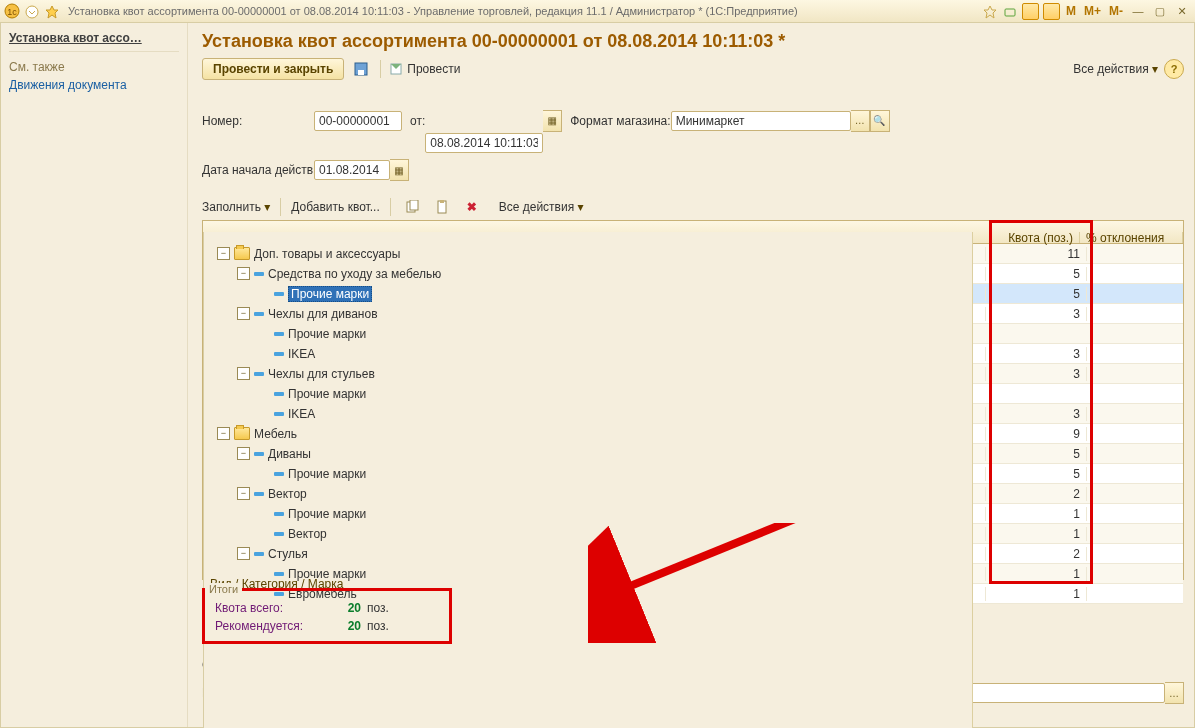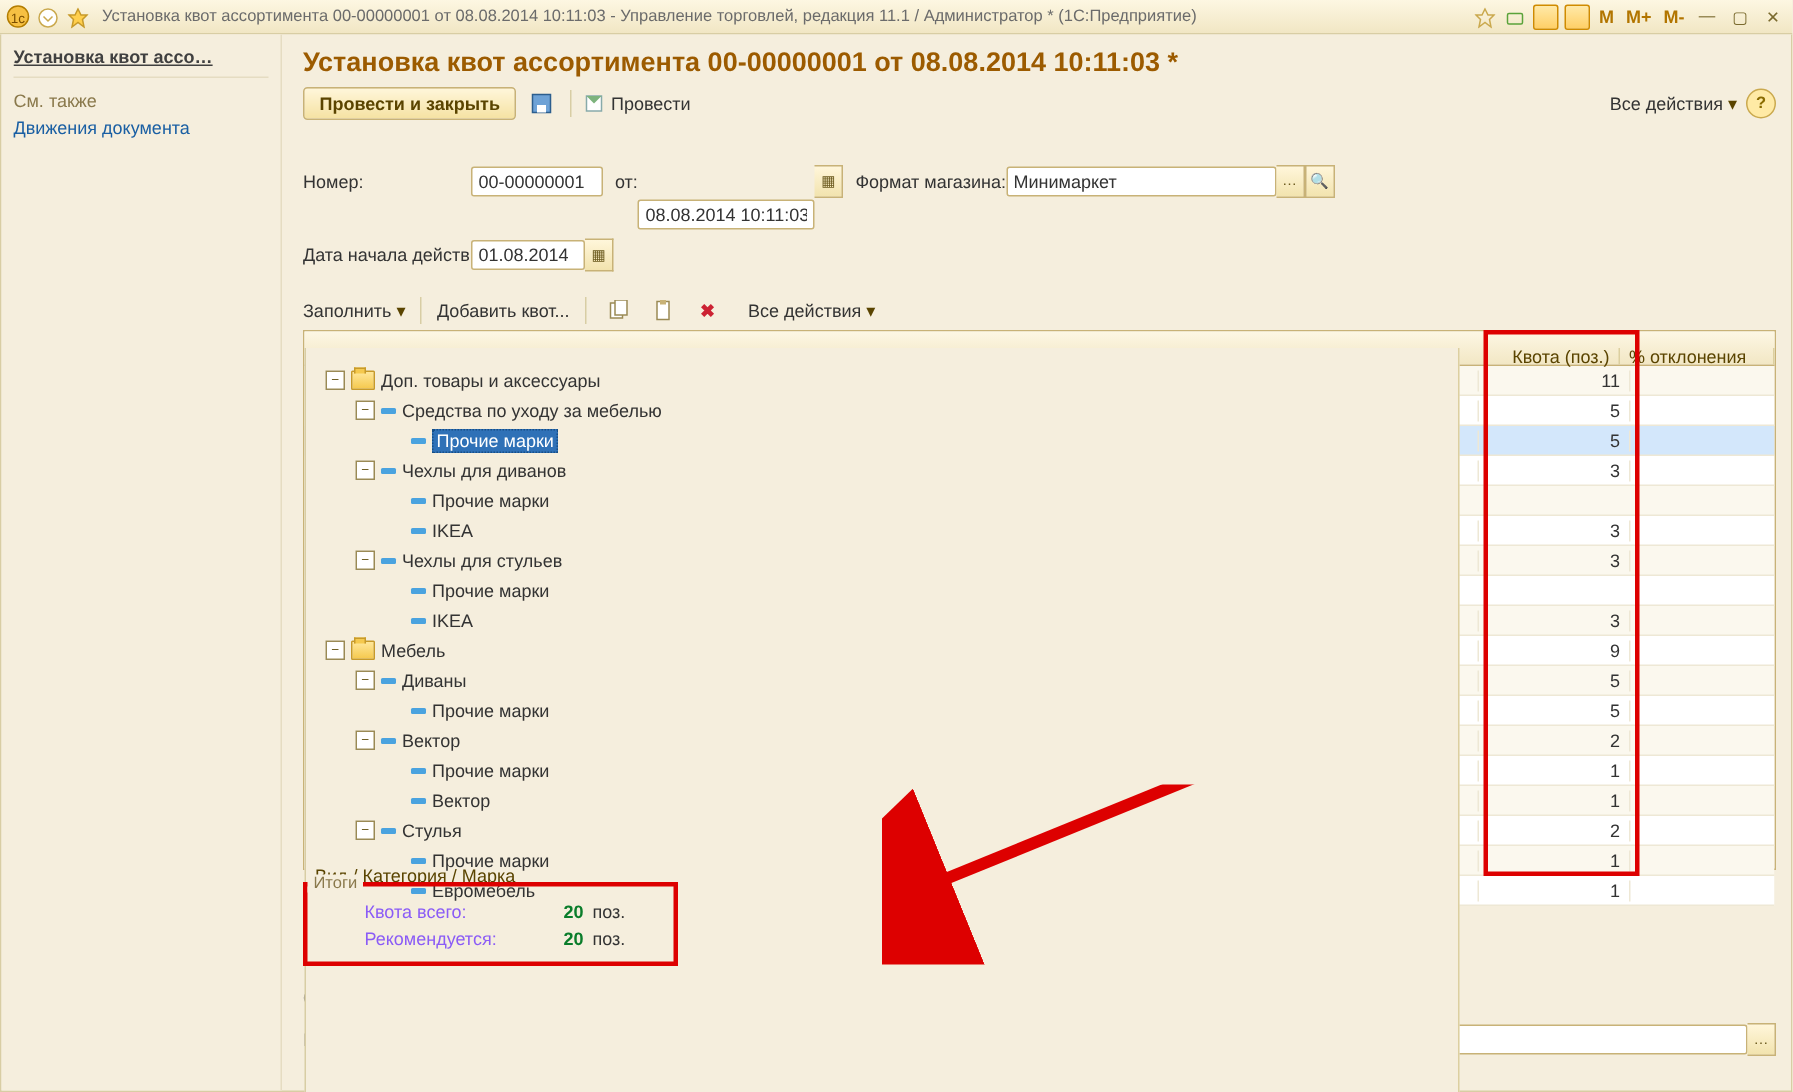--- a/index.html
+++ b/index.html
@@ -149,21 +149,21 @@
 
   
   .totals{
     margin-top:8px;width:224px;
     border:3px solid #d00;
     position:relative;
     padding:6px 10px 8px;
   }
   .totals-legend{position:absolute;top:-8px;left:0;background:#f5eedd;color:#8a794c;font-size:11px;padding:0 4px;}
   .totals-row{display:flex;align-items:center;font-size:12px;margin-top:4px;}
-  .totals-row .tr-label{flex:0 0 118px;color:#8b5cf6;margin-left:28px;}
+  .totals-row .tr-label{flex:0 0 118px;color:#701a75;}
   .totals-row .tr-val{width:28px;text-align:right;color:#0a7d2b;font-weight:bold;}
   .totals-row .tr-unit{margin-left:6px;color:#333;}
 
   
   .arrow-svg{position:absolute;left:400px;top:500px;pointer-events:none;}
 
   
   .bottom-fields{margin-top:10px;}
   .long-inp{flex:1;}
 </style>

